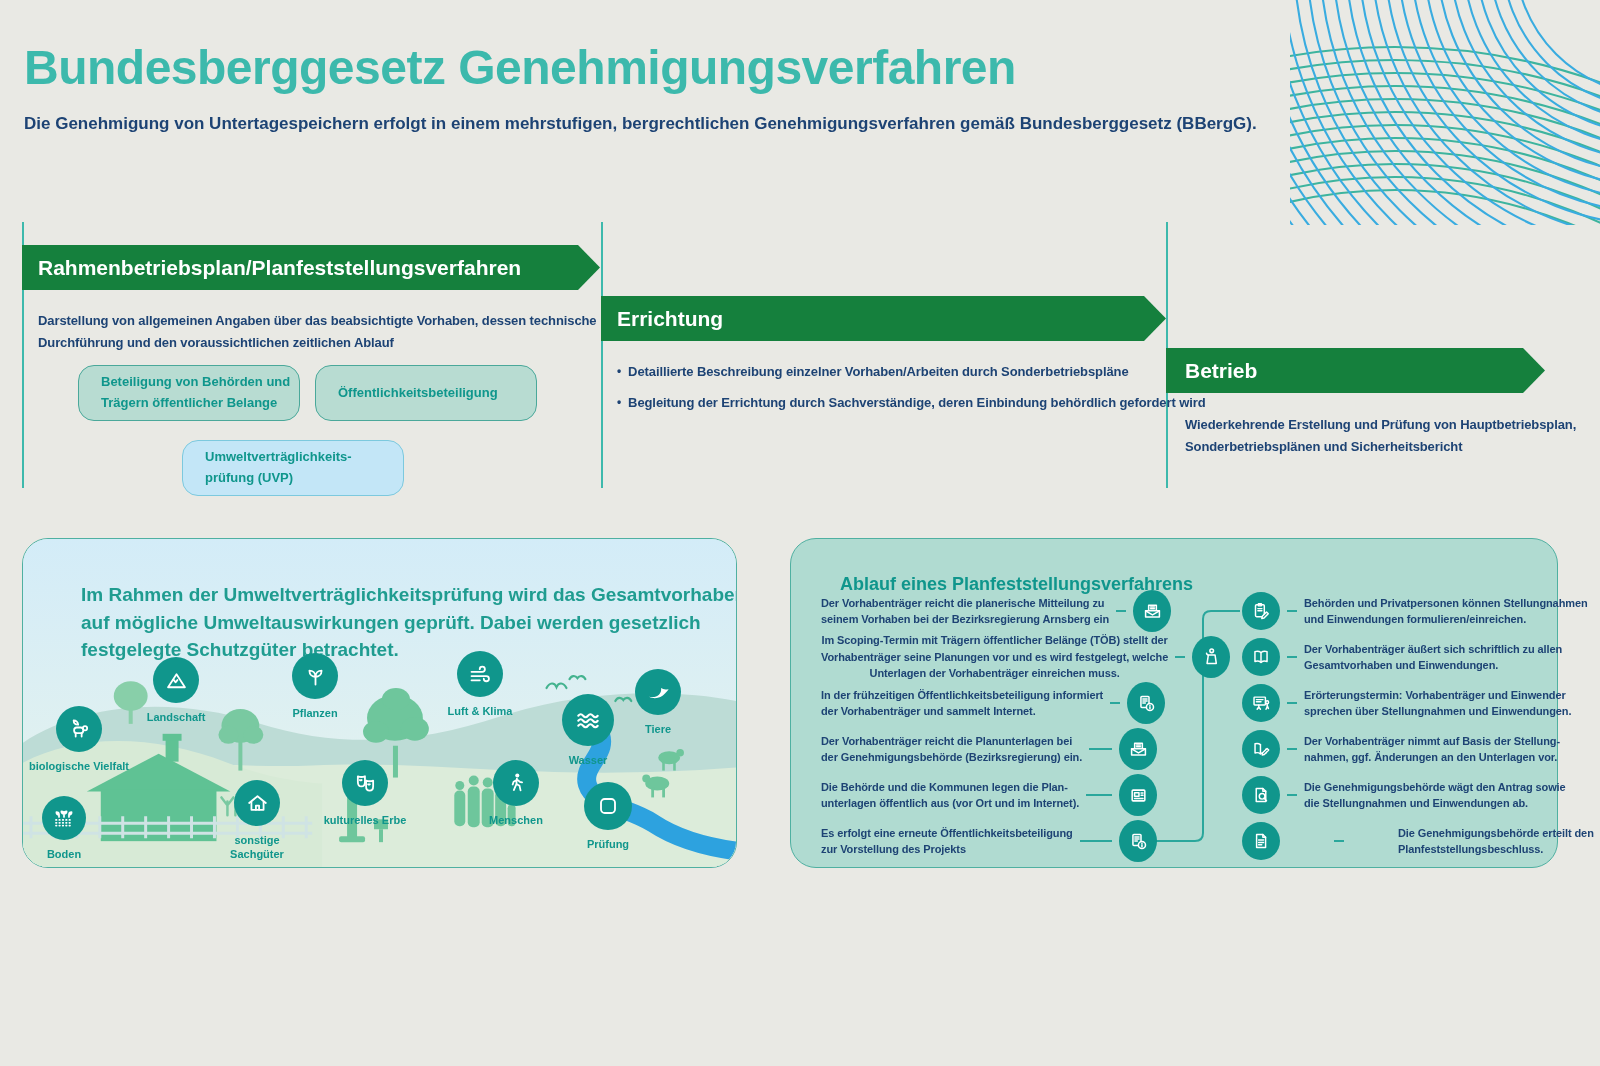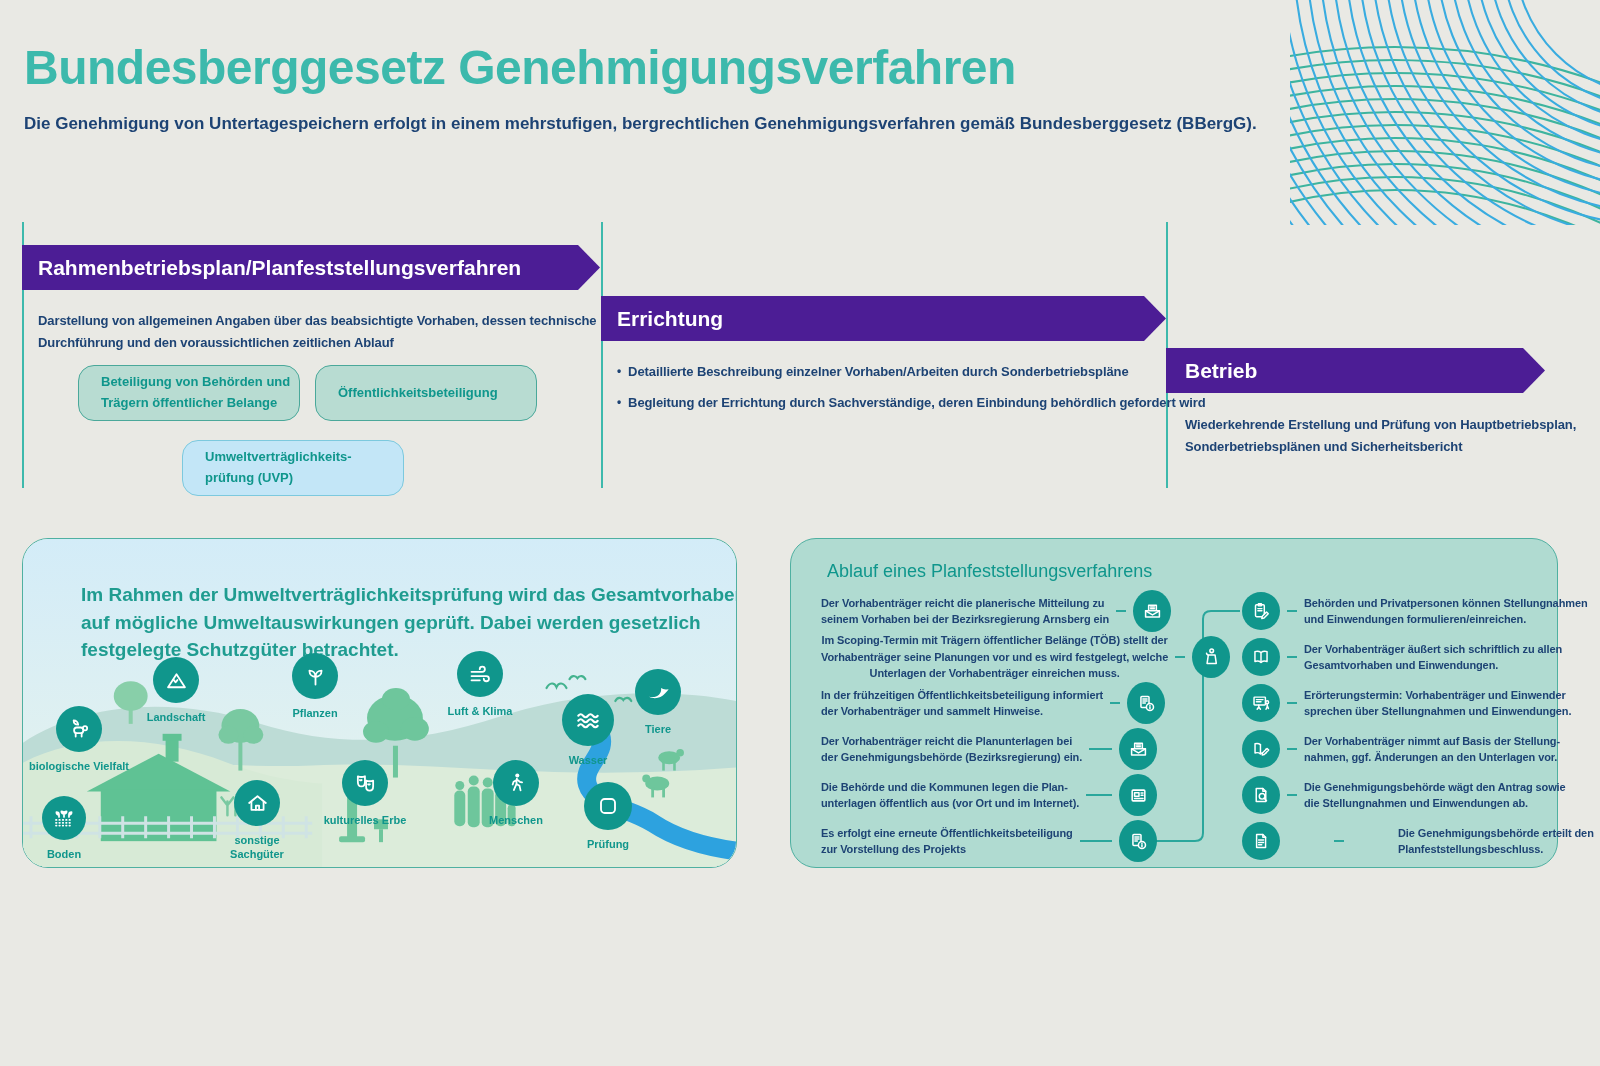--- a/index.html
+++ b/index.html
@@ -16,21 +16,21 @@
     font-size:48px; font-weight:700; letter-spacing:-0.5px;
     color:#3cb9ac; line-height:1.15;
   }
   .subtitle{
     position:absolute; left:24px; top:114px; margin:0;
     font-size:17px; font-weight:700; color:#1d4374;
   }
   
   .vline{position:absolute; top:222px; height:266px; width:2px; background:#3db9ac;}
   .banner{
-    position:absolute; height:45px; background:#4c1d95; color:#fff;
+    position:absolute; height:45px; background:#15803d; color:#fff;
     display:flex; align-items:center; padding-left:16px; box-sizing:border-box;
     font-size:21px; font-weight:700;
     clip-path:polygon(0 0, calc(100% - 22px) 0, 100% 50%, calc(100% - 22px) 100%, 0 100%);
   }
   .banner-1{left:22px; top:245px; width:578px;}
   .banner-2{left:601px; top:296px; width:565px;}
   .banner-3{left:1166px; top:348px; width:379px; padding-left:19px;}
   .stage-desc{
     position:absolute; margin:0; font-size:13px; font-weight:700;
     color:#1d4374; line-height:1.68; white-space:pre; letter-spacing:-0.1px;
@@ -69,22 +69,22 @@
     margin-top:8px; font-size:11px; font-weight:700; color:#10968c;
     line-height:1.25; white-space:pre-line;
   }
   
   .proc-panel{
     position:absolute; left:790px; top:538px; width:768px; height:330px;
     border-radius:26px; border:1.5px solid #4fb0a1; background:#b0dbd1;
     box-sizing:border-box;
   }
   .proc-title{
-    position:absolute; left:32px; top:18px; margin:4px;
-    font-size:18px; font-weight:400; color:#0f968c;
+    position:absolute; left:32px; top:18px; margin:17px;
+    font-size:18px; font-weight:700; color:#0f968c;
   }
   .connector{position:absolute; left:0; top:0; width:768px; height:330px; pointer-events:none;}
   .step-row{position:absolute; height:60px; display:flex; align-items:center;}
   .step-row.left{left:30px; width:336px;}
   .step-row.right{left:451px; width:300px;}
   .step-text{
     font-size:11px; font-weight:700; color:#1d4374; line-height:1.5;
     white-space:pre; letter-spacing:-0.1px;
   }
   .lead-line{flex:1; height:1.6px; background:#2aa79c; margin:0 7px; min-width:10px;}
@@ -407,21 +407,21 @@
     <div class="step-icon">
             <svg viewBox="0 0 24 24" width="23" height="23" fill="none" stroke="#fff" stroke-width="1.6" stroke-linecap="round" stroke-linejoin="round">
               <circle cx="12.2" cy="5" r="1.9"></circle>
               <path d="M8.7 9.4h7l1.3 8.8H7.4Z"></path>
               <path d="M8.3 9.4C7.4 9 6.9 8.4 6.8 7.5"></path>
             </svg>
           </div>
   </div>
         <div class="step-row left" style="top: 134px;">
     <div class="step-text">In der frühzeitigen Öffentlichkeitsbeteiligung informiert
-der Vorhabenträger und sammelt Hinweise.</div>
+der Vorhabenträger und sammelt Internet.</div>
     <div class="lead-line"></div>
     <div class="step-icon">
             <svg viewBox="0 0 24 24" width="23" height="23" fill="none" stroke="#fff" stroke-width="1.6" stroke-linecap="round" stroke-linejoin="round">
               <rect x="6.2" y="4.6" width="8.4" height="11.6" rx="1"></rect>
               <path d="M8.2 7.4h4.4M8.2 9.4h4.4M8.2 11.4h2.6"></path>
               <circle cx="15.6" cy="15.6" r="3.7" fill="#10968c"></circle>
               <path d="M15.6 13.9v.2M15.6 15.5v2"></path>
             </svg>
           </div>
   </div>

